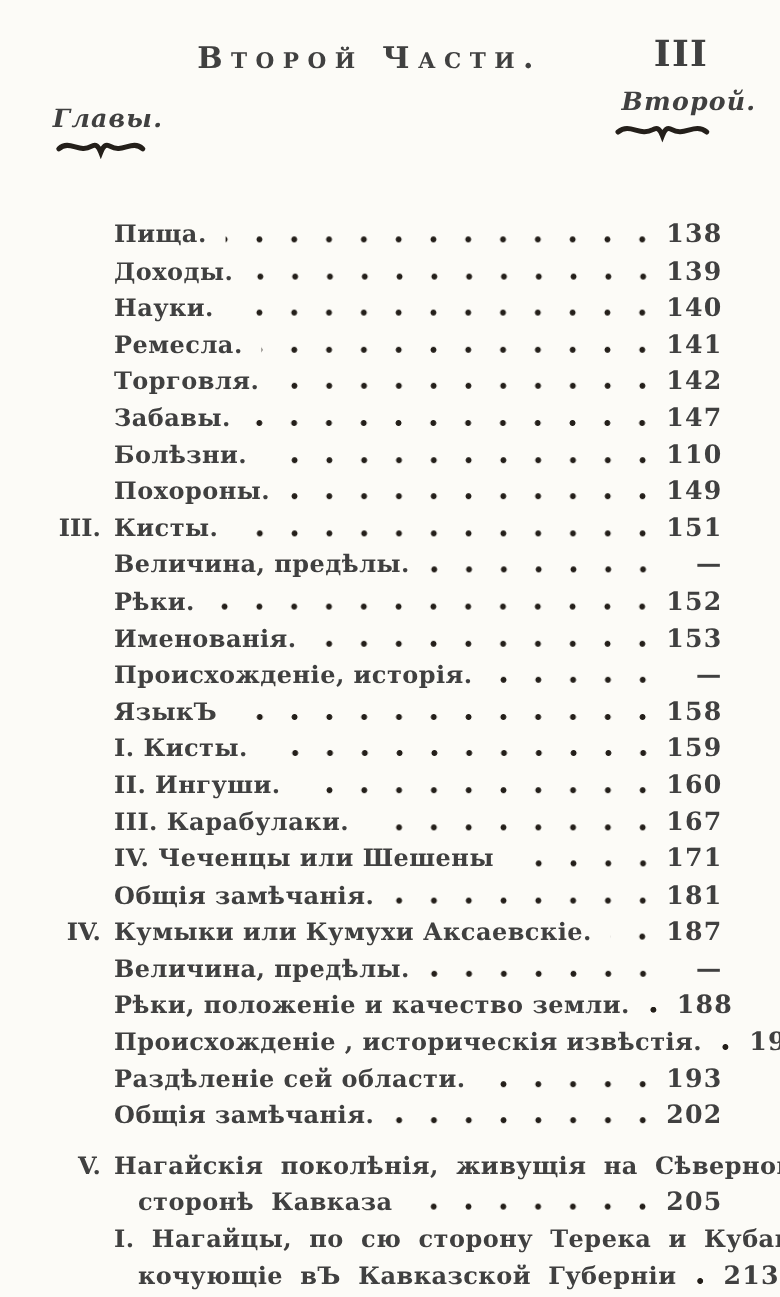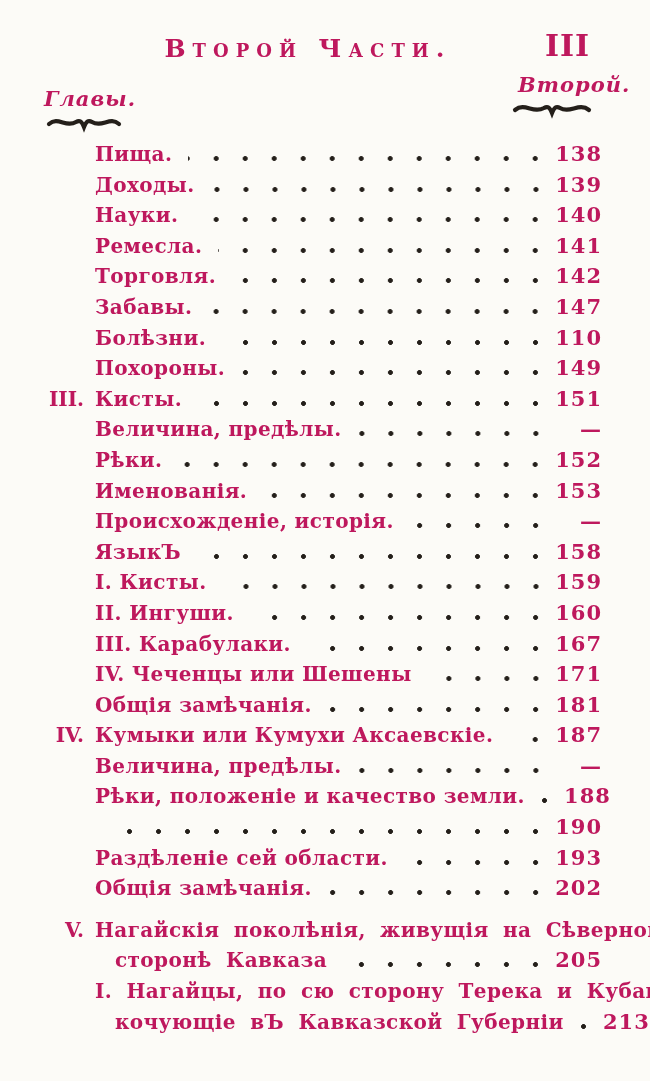--- a/index.html
+++ b/index.html
@@ -2,21 +2,21 @@
 <html><head>
 <meta charset="utf-8">
 <style>
   html,body{margin:0;padding:0;background:#e8e6e0;}
   .page{
     position:relative;
     width:650px;height:1081px;
     margin:0 auto;
     background:#fcfbf7;
     font-family:"DejaVu Serif", serif;
-    color:#be185d;
+    color:#404040;
     overflow:hidden;
   }
   
   .title{
     position:absolute;top:34px;left:0;width:616px;
     text-align:center;
     font-size:25px;font-weight:700;
     font-variant:small-caps;
     letter-spacing:7px;
     white-space:nowrap;
@@ -52,21 +52,21 @@
     line-height:30.6px;
   }
   .roman{
     flex:0 0 60px;
     box-sizing:border-box;
     text-align:right;
     padding-right:11px;
     white-space:nowrap;
   }
   .spacer{flex:0 0 80px;}
-  .label{white-space:nowrap;letter-spacing:0.4px;}
+  .label{white-space:nowrap;letter-spacing:0.4px;margin-top:41px;}
   .label.wide{word-spacing:7px;}
   .dots{
     flex:1 1 auto;
     min-width:18px;
     height:5px;
     margin:0 4px 0 16px;
     background-image:radial-gradient(circle, #241f1a 2.1px, rgba(0,0,0,0) 2.8px);
     background-size:29px 5px;
     background-position:right center;
     background-repeat:repeat-x;
@@ -275,20 +275,21 @@
         <div class="row">
           <span class="roman"></span>
           <span class="label">Рѣки, положеніе и качество земли.</span>
           <div class="dots"></div>
           <span class="pageref">188</span>
         </div>
       </div>
       <div class="toc-entry">
         <div class="row">
           <span class="roman"></span>
+          <span class="label">Происхожденіе , историческія извѣстія.</span>
           <div class="dots"></div>
           <span class="pageref">190</span>
         </div>
       </div>
       <div class="toc-entry">
         <div class="row">
           <span class="roman"></span>
           <span class="label">Раздѣленіе сей области.</span>
           <div class="dots"></div>
           <span class="pageref">193</span>

